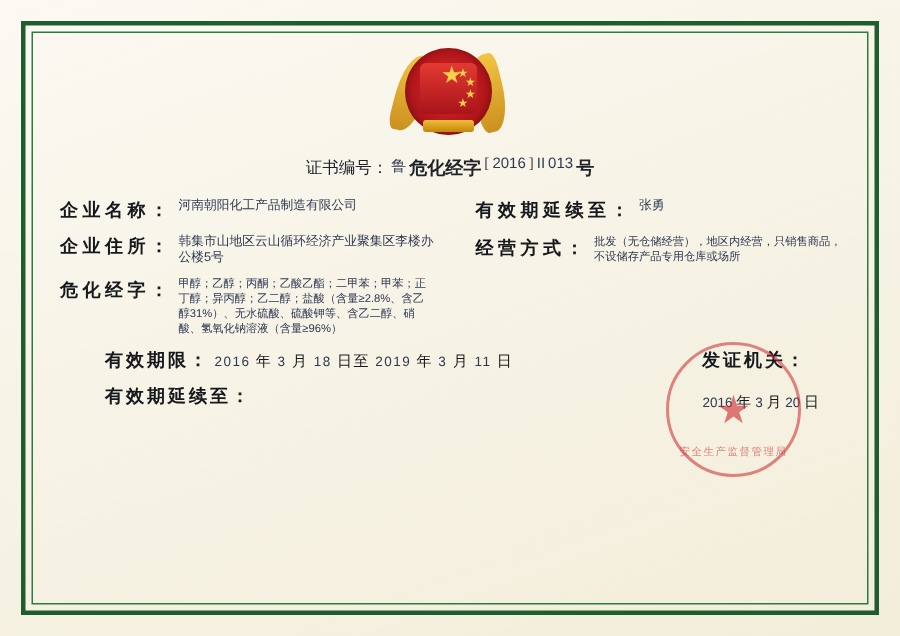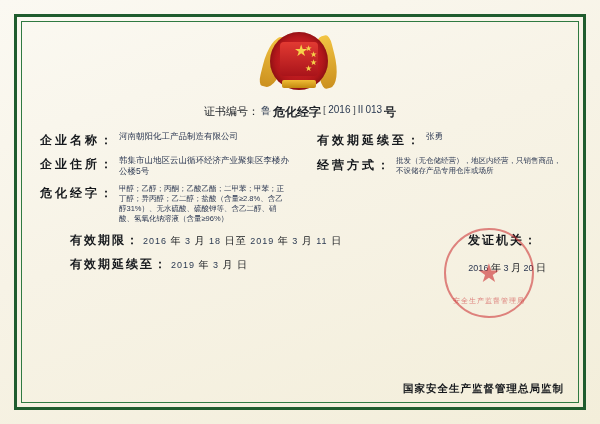--- a/index.html
+++ b/index.html
@@ -349,42 +349,33 @@
           <span class="d">3</span>
           <span class="u">月</span>
           <span class="d">11</span>
           <span class="u">日</span>
         </span>
         <span class="issuer">发证机关：</span>
       </div>
 
       <div class="frow">
         <span class="flabel2">有效期延续至：</span>
-        <span class="inline-date">
-          <span class="d">2019</span>
-          <span class="u">年</span>
-          <span class="d">3</span>
-          <span class="u">月</span>
-          <span class="d"></span>
-          <span class="u">日</span>
-        </span>
       </div>
 
       <div class="sign-date">
         <span class="d">2016</span>
         <span class="u">年</span>
         <span class="d">3</span>
         <span class="u">月</span>
         <span class="d">20</span>
         <span class="u">日</span>
       </div>
 
       <div class="seal">
         <span class="sealstar">★</span>
         <span class="sealtext">安全生产监督管理局</span>
       </div>
 
     </div>
 
-    <div class="authority">国家安全生产监督管理总局监制</div>
 
   </div>
 </div>
 
 </body></html>

